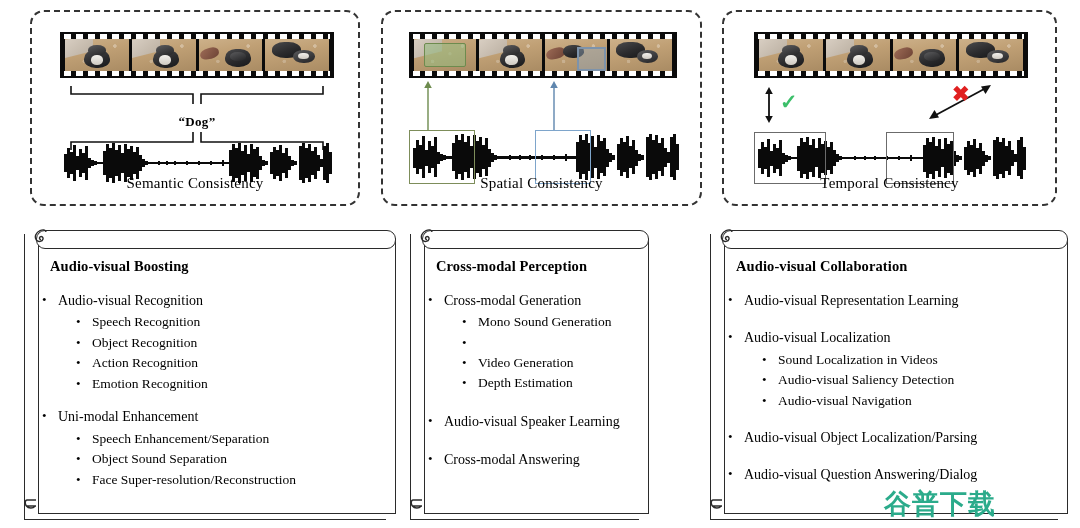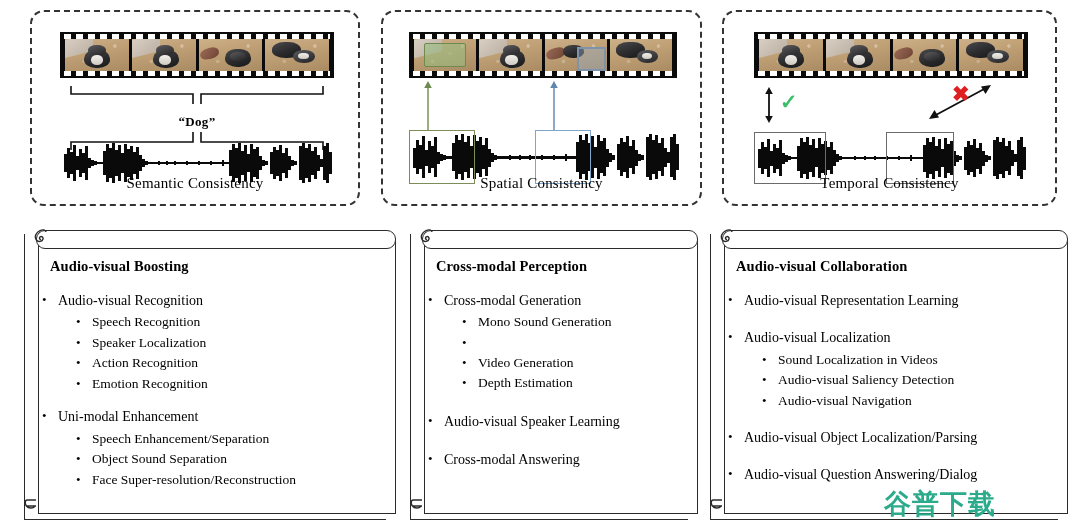--- a/index.html
+++ b/index.html
@@ -171,21 +171,21 @@
     left: 0; top: 216px;
     width: 1080px; height: 312px;
   }
   .scroll {
     position: absolute;
     top: 14px;
     height: 284px;
     box-sizing: border-box;
   }
   .scroll.s1 { left: 24px;  width: 372px; }
-  .scroll.s2 { left: 410px; width: 288px; }
+  .scroll.s2 { left: 410px; width: 239px; }
   .scroll.s3 { left: 710px; width: 358px; }
 
   
   .scroll .roll {
     position: absolute;
     left: 12px; right: 0;
     top: 0; height: 17px;
     border: 1.6px solid #2b2b2b;
     border-radius: 9px;
     background: #fff;
@@ -694,21 +694,21 @@
           <ul class="lvl2">
             <li>
                 <div class="li-row">
                   <span class="dot">•</span>
                   <span>Speech Recognition</span>
                 </div>
               </li>
             <li>
                 <div class="li-row">
                   <span class="dot">•</span>
-                  <span>Speaker Localization</span>
+                  <span>Object Recognition</span>
                 </div>
               </li>
             <li>
                 <div class="li-row">
                   <span class="dot">•</span>
                   <span>Action Recognition</span>
                 </div>
               </li>
             <li>
                 <div class="li-row">

